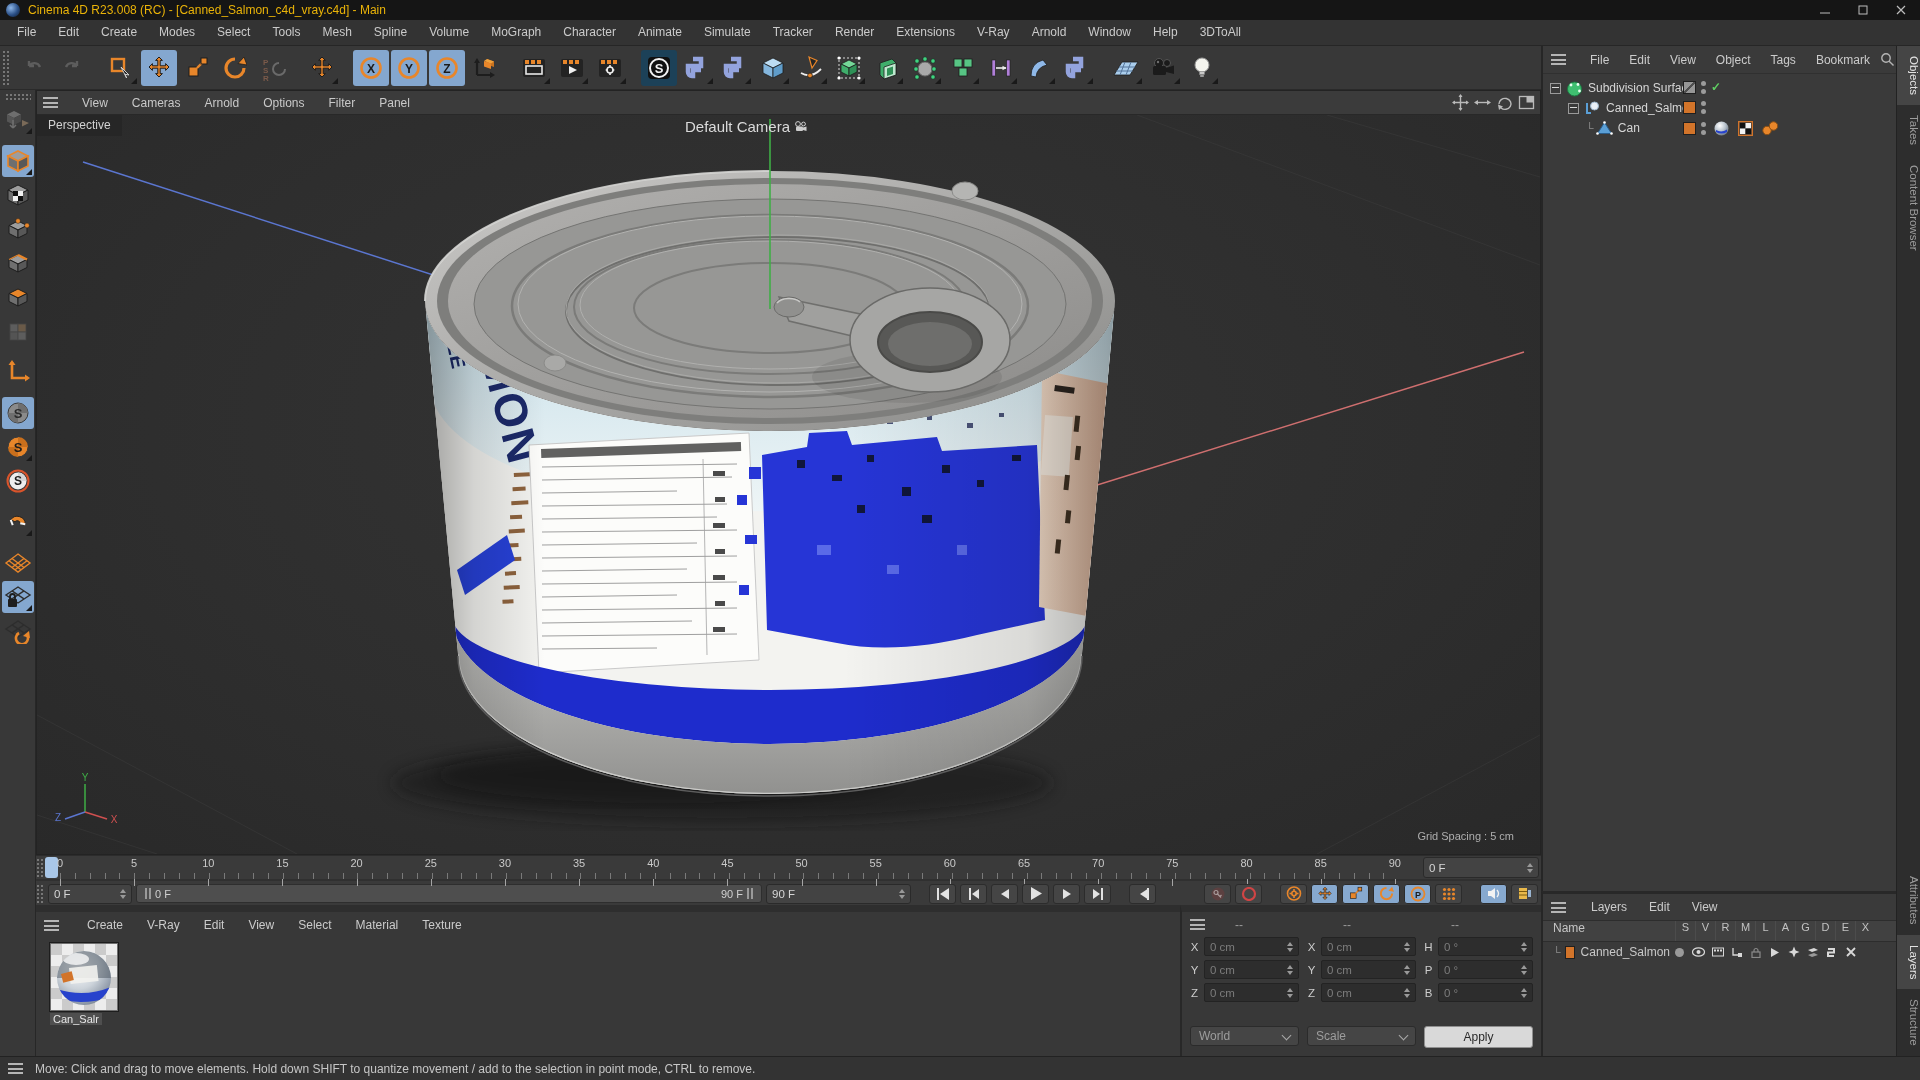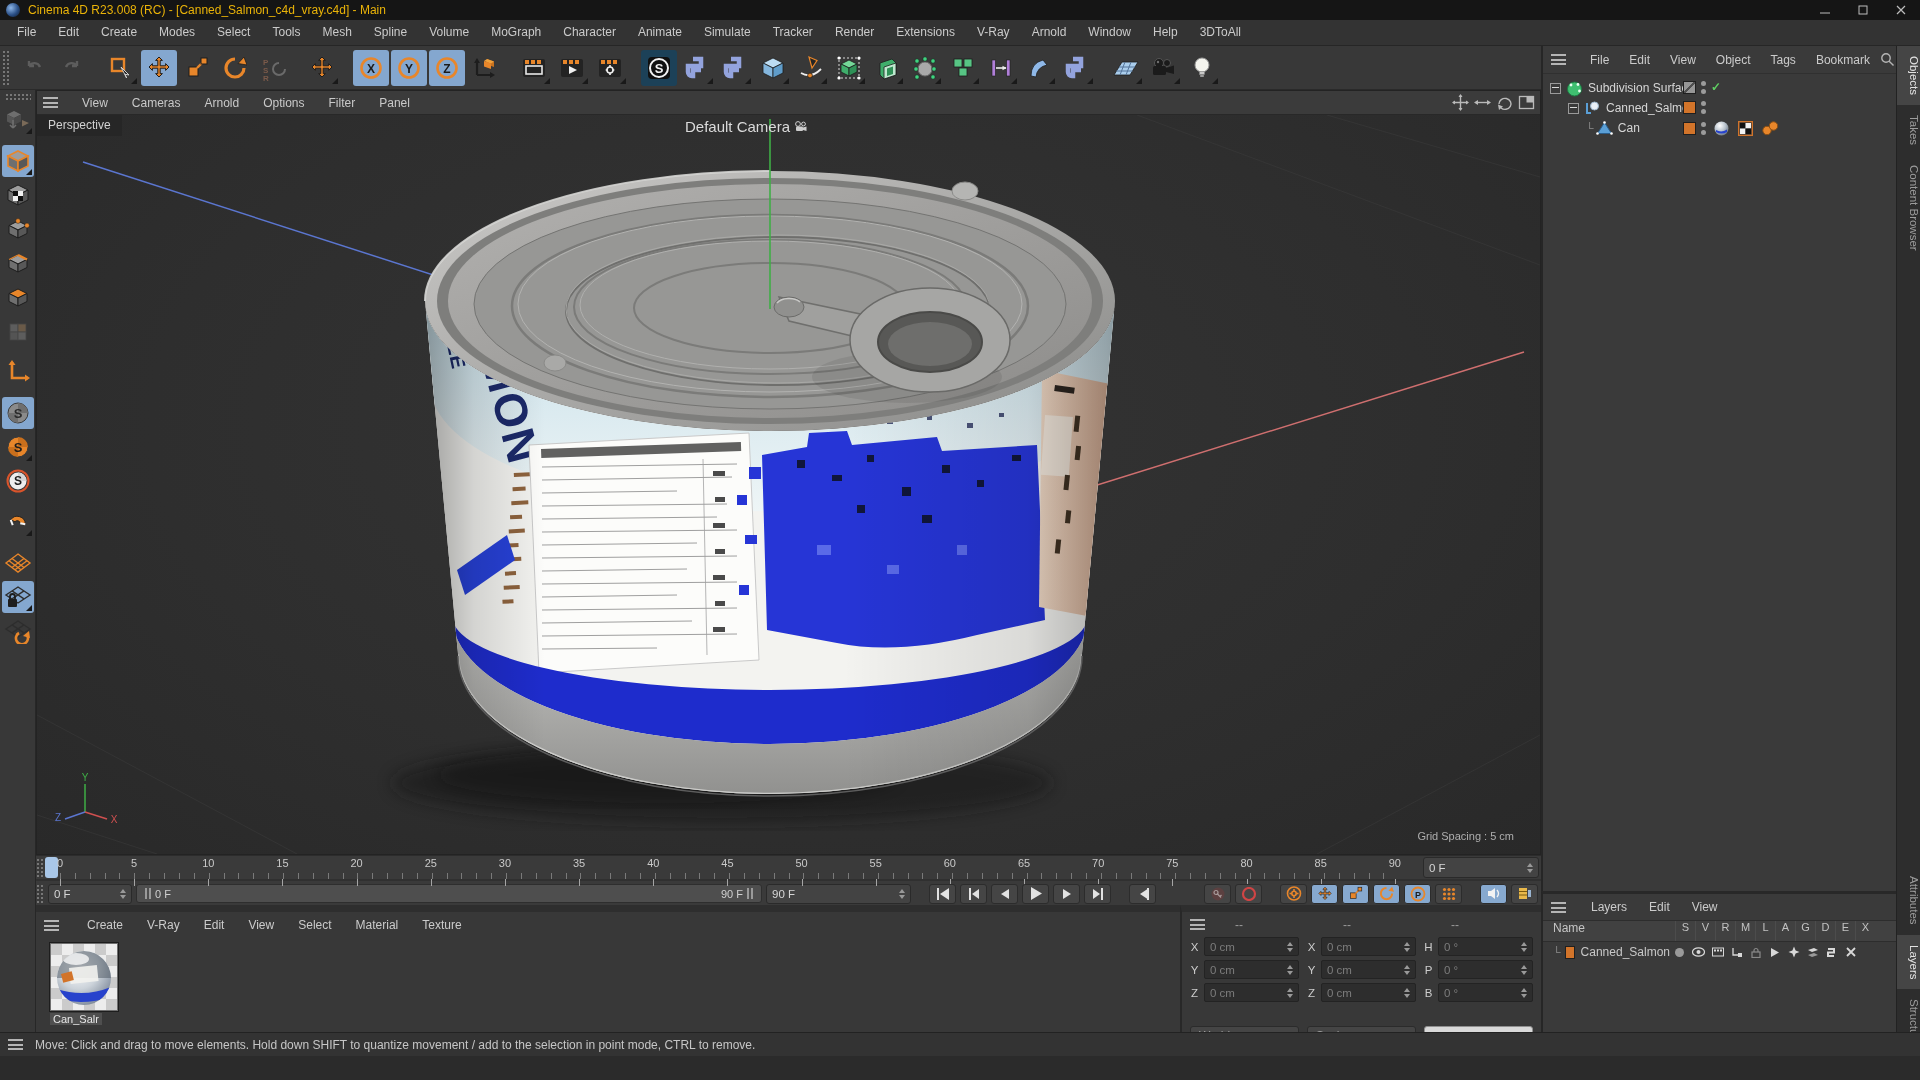--- a/index.html
+++ b/index.html
@@ -127,21 +127,21 @@
   .chead{flex:1;padding-left:26px;}
   .crow{display:flex;gap:8px;margin-bottom:4px;}
   .ccell{flex:1;display:flex;align-items:center;gap:5px;}
   .axis-lbl{width:9px;text-align:center;color:#cdcdcd;font-size:11.5px;}
   .cfield{flex:1;height:19px;background:#2d2d2d;border:1px solid #232323;border-radius:2px;display:flex;align-items:center;padding:0 5px;color:#7c7c7c;font-size:11.5px;box-sizing:border-box;}
   .coords-bottom{display:flex;gap:8px;margin-top:24px;}
   .cslot{flex:1;display:flex;}
   .cdrop{flex:1;height:20px;background:#454545;border:1px solid #2b2b2b;border-radius:3px;display:flex;align-items:center;padding:0 8px;color:#9d9d9d;box-sizing:border-box;}
   .apply-btn{flex:1;height:20px;background:#d9d9d9;border:1px solid #8f8f8f;border-radius:3px;color:#2a2a2a;display:flex;align-items:center;justify-content:center;}
   
-  .statusbar{position:absolute;left:0;top:1032px;width:1920px;height:24px;background:#333333;border-top:1px solid #222;display:flex;align-items:center;gap:12px;padding-left:8px;box-sizing:border-box;color:#c6c6c6;}
+  .statusbar{position:absolute;left:0;top:1056px;width:1920px;height:24px;background:#333333;border-top:1px solid #222;display:flex;align-items:center;gap:12px;padding-left:8px;box-sizing:border-box;color:#c6c6c6;}
   svg text{font-family:"Liberation Sans",sans-serif;}
 </style>
 </head>
 <body>
 
 <div class="titlebar">
   <span class="c4d-logo"></span>
   <span>Cinema 4D R23.008 (RC) - [Canned_Salmon_c4d_vray.c4d] - Main</span>
   <div class="win-controls">
     <span class="win-btn">

